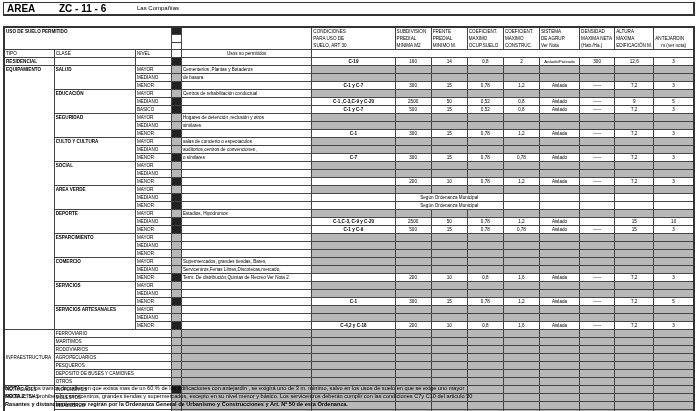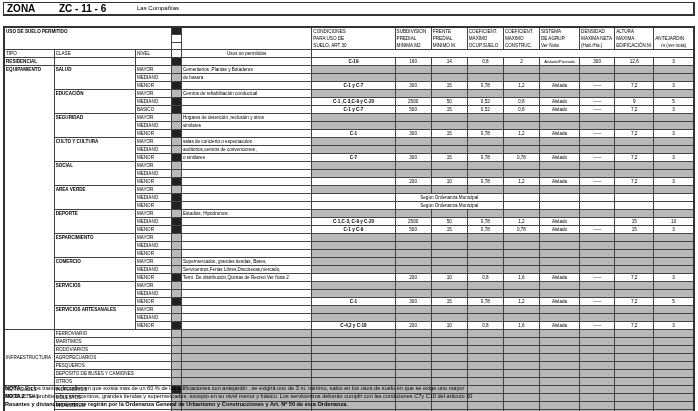--- a/index.html
+++ b/index.html
@@ -20,21 +20,21 @@
 .lbl{font-size:5.5px;font-weight:bold}
 .val{font-size:5.2px;text-align:center;vertical-align:middle}
 .cond{font-size:5.4px;font-weight:bold;text-align:center}
 .notes{position:absolute;left:5px;top:384px;font-size:5.6px;line-height:8px}
 .notes b{font-weight:bold}
 </style>
 </head>
 <body>
 
 <div class="zona">
-  <span class="z1">ZONA</span>
+  <span class="z1">AREA</span>
   <span class="z2">ZC - 11 - 6</span>
   <span class="z3">Las Compañías</span>
 </div>
 
 <table class="grid">
   <colgroup>
     <col style="width:50px">
       <col style="width:81px">
       <col style="width:36px">
       <col style="width:10px">

